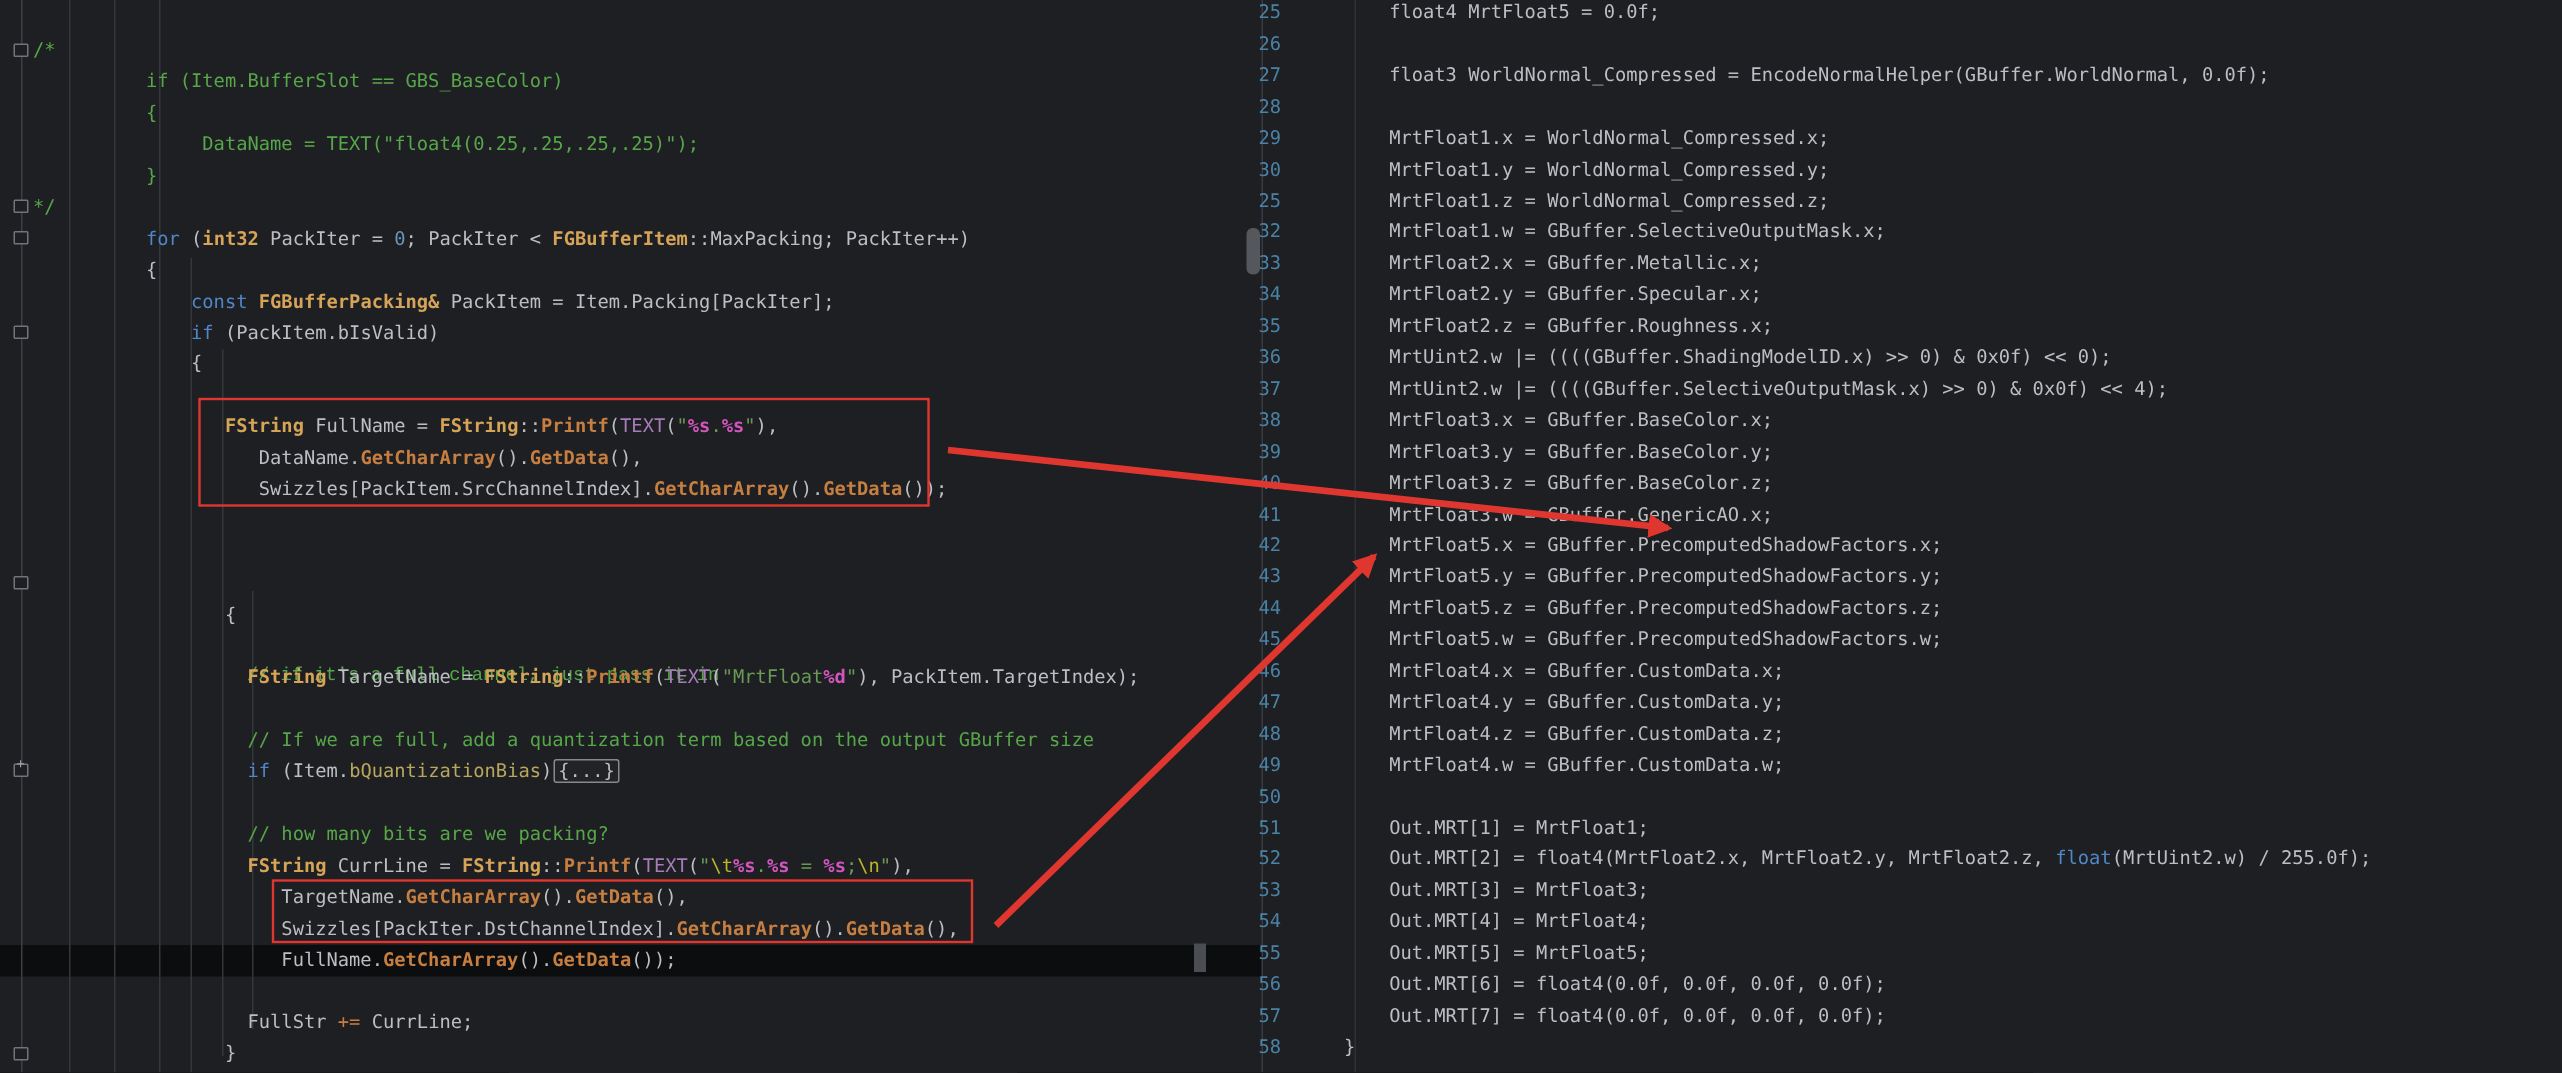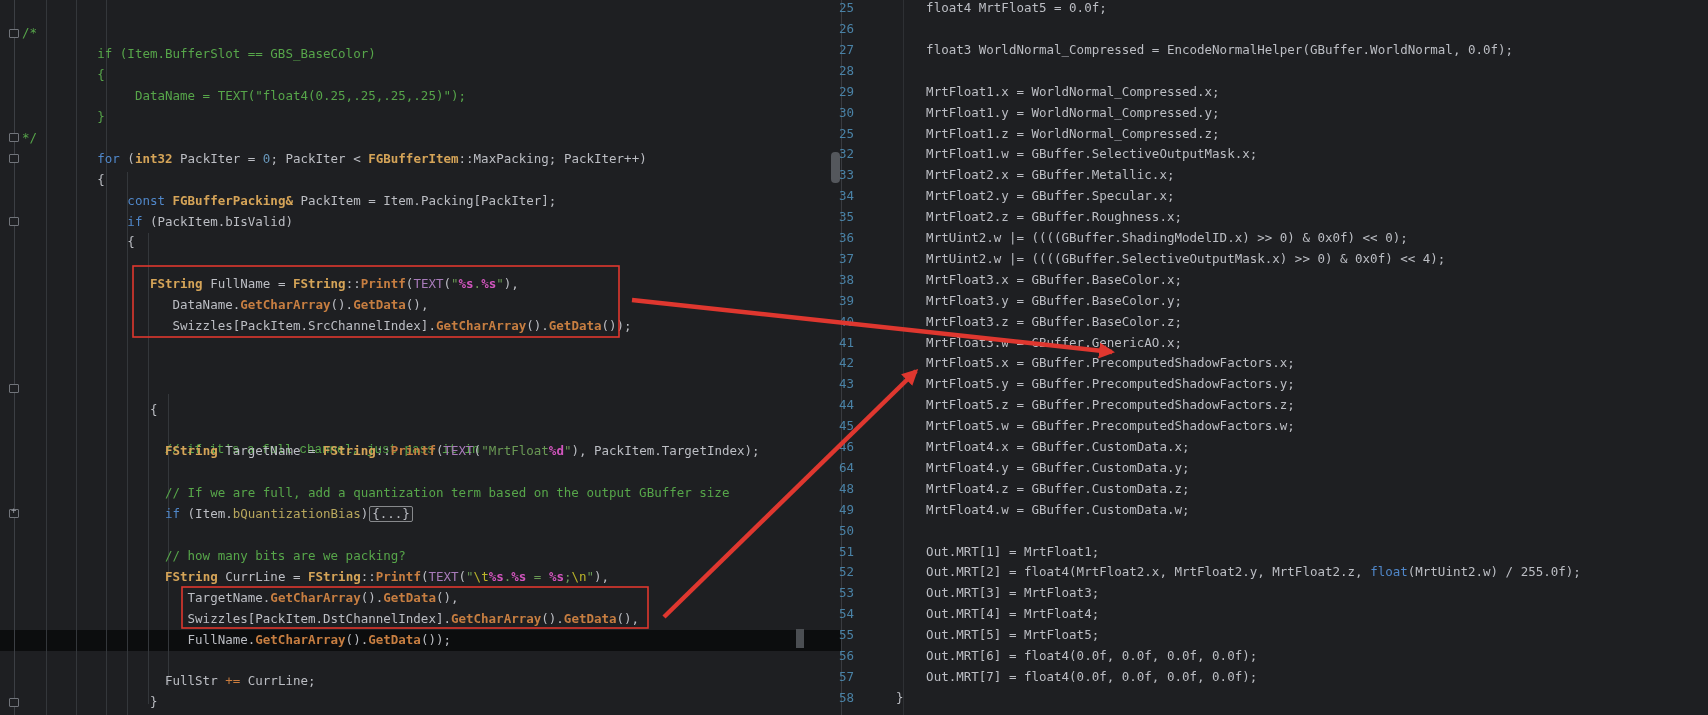--- a/index.html
+++ b/index.html
@@ -79,21 +79,21 @@
       <div class="code-line" style="left: 22px; top: 399.65px;"><span class="tok-plain">                 {</span></div>
       <div class="code-line" style="left: 22px; top: 440px; font-family: Liberation Mono, monospace;"><span class="tok-cmt">                   // if it's a full channel, just pass it in</span></div>
       <div class="code-line" style="left: 22px; top: 441.45px;"><span class="tok-plain">                   </span><span class="tok-type">FString</span><span class="tok-plain"> TargetName = </span><span class="tok-type">FString</span><span class="tok-plain">::</span><span class="tok-meth">Printf</span><span class="tok-plain">(</span><span class="tok-macro">TEXT</span><span class="tok-plain">(</span><span class="tok-str">"MrtFloat</span><span class="tok-fmt">%d</span><span class="tok-str">"</span><span class="tok-plain">), PackItem.TargetIndex);</span></div>
       <div class="code-line" style="left: 22px; top: 462.35px;"></div>
       <div class="code-line" style="left: 22px; top: 483.25px;"><span class="tok-cmt">                   // If we are full, add a quantization term based on the output GBuffer size</span></div>
       <div class="code-line" style="left: 22px; top: 504.15px;"><span class="tok-plain">                   </span><span class="tok-kw">if</span><span class="tok-plain"> (Item.</span><span class="tok-field">bQuantizationBias</span><span class="tok-plain">)</span><span class="tok-fold">{...}</span></div>
       <div class="code-line" style="left: 22px; top: 525.05px;"></div>
       <div class="code-line" style="left: 22px; top: 545.95px;"><span class="tok-cmt">                   // how many bits are we packing?</span></div>
       <div class="code-line" style="left: 22px; top: 566.85px;"><span class="tok-plain">                   </span><span class="tok-type">FString</span><span class="tok-plain"> CurrLine = </span><span class="tok-type">FString</span><span class="tok-plain">::</span><span class="tok-meth">Printf</span><span class="tok-plain">(</span><span class="tok-macro">TEXT</span><span class="tok-plain">(</span><span class="tok-str">"</span><span class="tok-esc">\t</span><span class="tok-fmt">%s</span><span class="tok-str">.</span><span class="tok-fmt">%s</span><span class="tok-str"> = </span><span class="tok-fmt">%s</span><span class="tok-str">;</span><span class="tok-esc">\n</span><span class="tok-str">"</span><span class="tok-plain">),</span></div>
       <div class="code-line" style="left: 22px; top: 587.75px;"><span class="tok-plain">                      TargetName.</span><span class="tok-meth">GetCharArray</span><span class="tok-plain">().</span><span class="tok-meth">GetData</span><span class="tok-plain">(),</span></div>
-      <div class="code-line" style="left: 22px; top: 608.65px;"><span class="tok-plain">                      Swizzles[PackItem.DstChannelIndex].</span><span class="tok-meth">GetCharArray</span><span class="tok-plain">().</span><span class="tok-meth">GetData</span><span class="tok-plain">(),</span></div>
+      <div class="code-line" style="left: 22px; top: 608.65px;"><span class="tok-plain">                      Swizzles[PackIter.DstChannelIndex].</span><span class="tok-meth">GetCharArray</span><span class="tok-plain">().</span><span class="tok-meth">GetData</span><span class="tok-plain">(),</span></div>
       <div class="code-line" style="left: 22px; top: 629.55px;"><span class="tok-plain">                      FullName.</span><span class="tok-meth">GetCharArray</span><span class="tok-plain">().</span><span class="tok-meth">GetData</span><span class="tok-plain">());</span></div>
       <div class="code-line" style="left: 22px; top: 650.45px;"></div>
       <div class="code-line" style="left: 22px; top: 671.35px;"><span class="tok-plain">                   FullStr </span><span class="tok-op">+=</span><span class="tok-plain"> CurrLine;</span></div>
       <div class="code-line" style="left: 22px; top: 692.25px;"><span class="tok-plain">                 }</span></div>
     </div>
   <div class="divider"></div>
   <div class="pane" id="right-pane">
       <div class="line-number" style="left: 1px; top: -1.85px;">25</div>
       <div class="code-line" style="left: 69px; top: -1.85px;"><span class="tok-plain">    float4 MrtFloat5 = 0.0f;</span></div>
       <div class="line-number" style="left: 1px; top: 19.05px;">26</div>
@@ -131,21 +131,21 @@
       <div class="line-number" style="left: 1px; top: 353.45px;">42</div>
       <div class="code-line" style="left: 69px; top: 353.45px;"><span class="tok-plain">    MrtFloat5.x = GBuffer.PrecomputedShadowFactors.x;</span></div>
       <div class="line-number" style="left: 1px; top: 374.35px;">43</div>
       <div class="code-line" style="left: 69px; top: 374.35px;"><span class="tok-plain">    MrtFloat5.y = GBuffer.PrecomputedShadowFactors.y;</span></div>
       <div class="line-number" style="left: 1px; top: 395.25px;">44</div>
       <div class="code-line" style="left: 69px; top: 395.25px;"><span class="tok-plain">    MrtFloat5.z = GBuffer.PrecomputedShadowFactors.z;</span></div>
       <div class="line-number" style="left: 1px; top: 416.15px;">45</div>
       <div class="code-line" style="left: 69px; top: 416.15px;"><span class="tok-plain">    MrtFloat5.w = GBuffer.PrecomputedShadowFactors.w;</span></div>
       <div class="line-number" style="left: 1px; top: 437.05px;">46</div>
       <div class="code-line" style="left: 69px; top: 437.05px;"><span class="tok-plain">    MrtFloat4.x = GBuffer.CustomData.x;</span></div>
-      <div class="line-number" style="left: 1px; top: 457.95px;">64</div>
+      <div class="line-number" style="left: 1px; top: 457.95px;">47</div>
       <div class="code-line" style="left: 69px; top: 457.95px;"><span class="tok-plain">    MrtFloat4.y = GBuffer.CustomData.y;</span></div>
       <div class="line-number" style="left: 1px; top: 478.85px;">48</div>
       <div class="code-line" style="left: 69px; top: 478.85px;"><span class="tok-plain">    MrtFloat4.z = GBuffer.CustomData.z;</span></div>
       <div class="line-number" style="left: 1px; top: 499.75px;">49</div>
       <div class="code-line" style="left: 69px; top: 499.75px;"><span class="tok-plain">    MrtFloat4.w = GBuffer.CustomData.w;</span></div>
       <div class="line-number" style="left: 1px; top: 520.65px;">50</div>
       <div class="code-line" style="left: 69px; top: 520.65px;"></div>
       <div class="line-number" style="left: 1px; top: 541.55px;">51</div>
       <div class="code-line" style="left: 69px; top: 541.55px;"><span class="tok-plain">    Out.MRT[1] = MrtFloat1;</span></div>
       <div class="line-number" style="left: 1px; top: 562.45px;">52</div>

